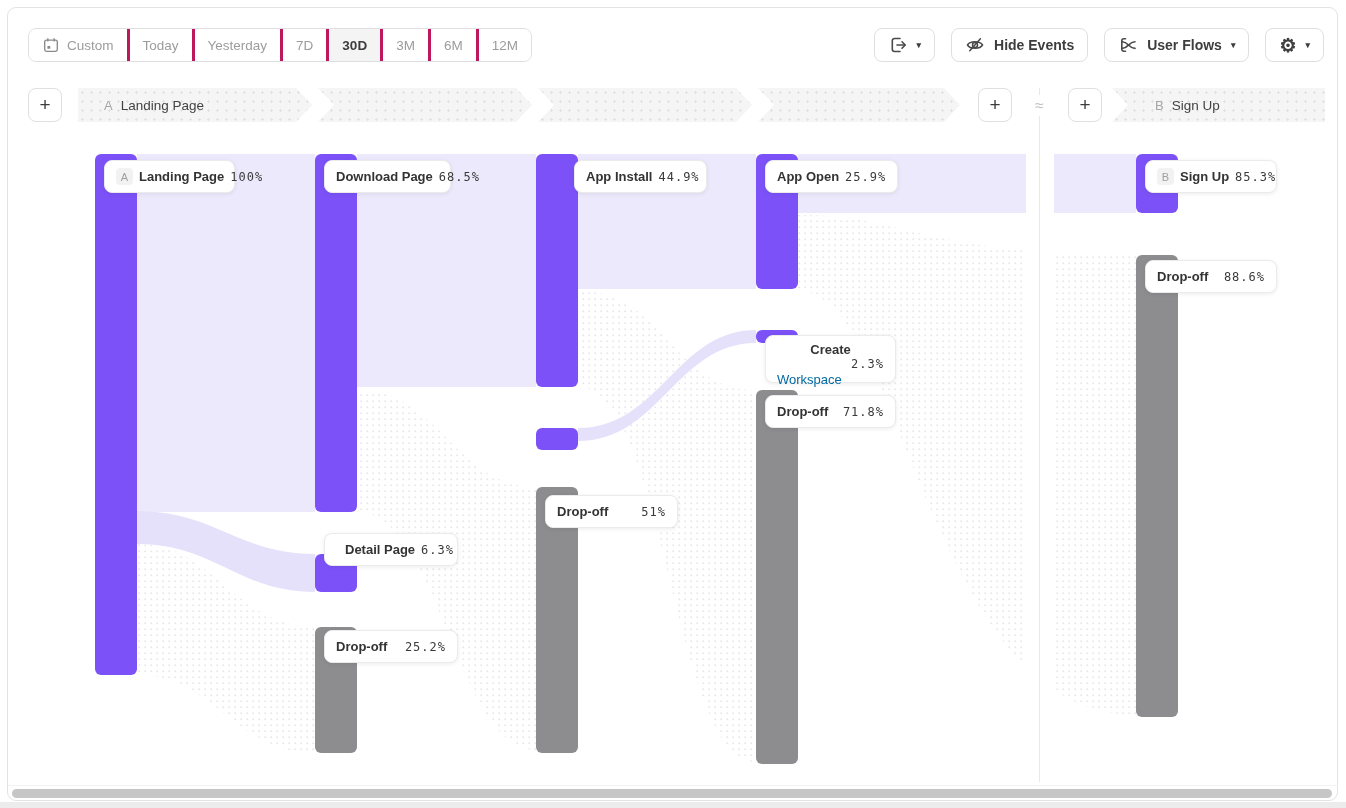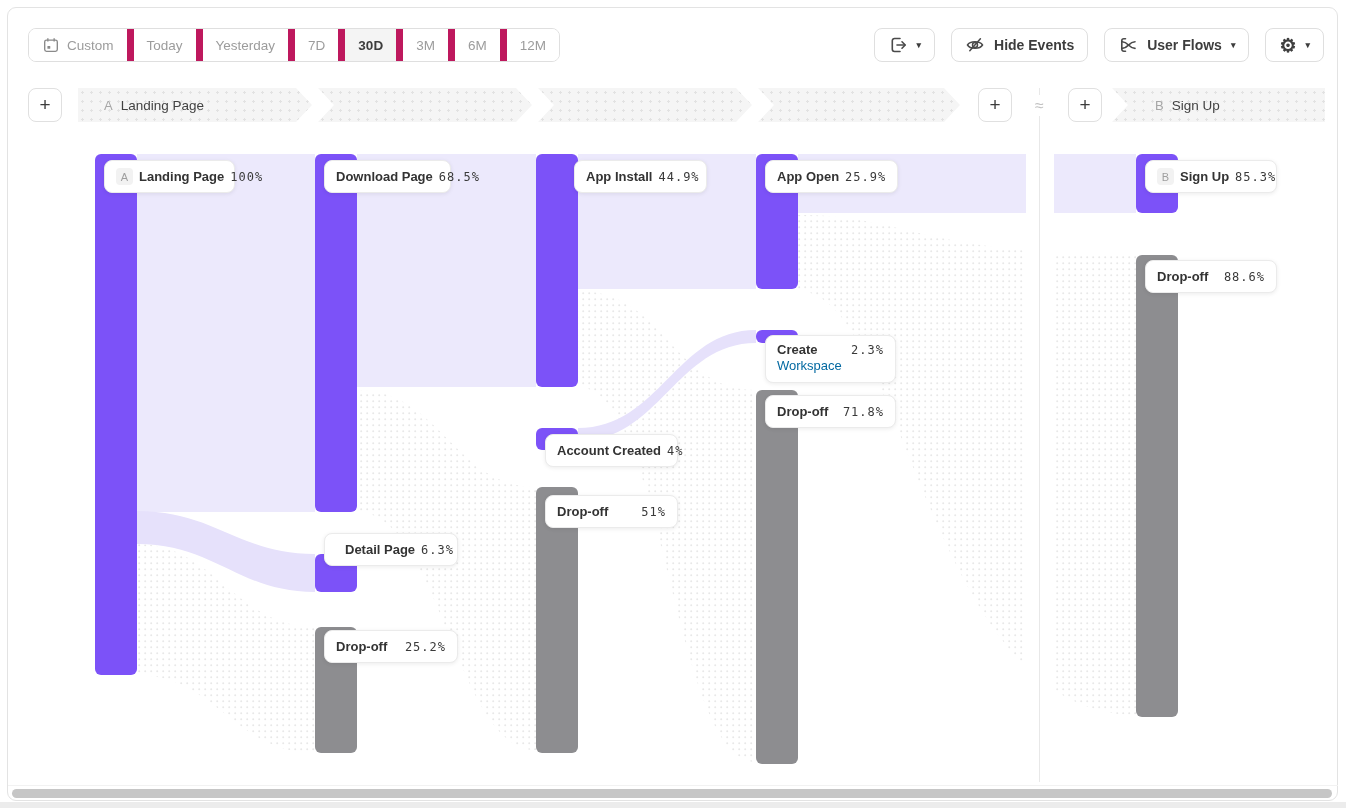--- a/index.html
+++ b/index.html
@@ -7,21 +7,21 @@
               font-family:"Liberation Sans", sans-serif; }
   .card { position:absolute; left:7px; top:7px; width:1331px; height:794px;
           background:#fff; border:1px solid #E3E3E3; border-radius:9px; }
   .bottom-strip { position:absolute; left:0; top:802px; width:1346px; height:6px; background:#ECECEC; }
   .stage { position:absolute; inset:0;text-decoration:underline; }
 
   
   .date-group { position:absolute; left:28px; top:28px; height:34px; display:flex;
                 border:1px solid #DFDFDF; border-radius:8px; overflow:hidden; background:#fff; }
   .seg { display:flex; align-items:center; gap:7px; padding:0 13px; background:#fff;
-         border:none; border-left:7px solid #be185d; font-family:inherit;
+         border:none; border-left:3px solid #be185d; font-family:inherit;
          font-size:13.5px; color:#9C9C9C; cursor:pointer; }
   .seg:first-child { border-left:none; }
   .seg.selected { background:#F4F4F4; color:#3D3D3D; font-weight:700; }
   .toolbar-right { position:absolute; top:28px; right:22px; height:34px; display:flex; gap:16px; }
   .tb-btn { display:flex; align-items:center; gap:9px; padding:0 13px; height:34px;
             background:#fff; border:1px solid #DFDFDF; border-radius:8px;
             font-family:inherit; font-size:14px; font-weight:700; color:#3D3D3D; cursor:pointer; }
   .caret { font-size:9px; color:#3D3D3D; line-height:1; }
   .gear-glyph { font-size:19px; line-height:1; color:#3F3F3F; }
   .icon-svg { display:block; }
@@ -57,21 +57,21 @@
   .chart-svg { position:absolute; left:0; top:130px; z-index:1; }
   .nlabel { position:absolute; height:33px; background:#fff; border:1px solid #EBEBEB;
             border-radius:8px; box-shadow:0 1px 4px rgba(0,0,0,0.08);
             display:flex; align-items:center; padding:0 11px; gap:6px; z-index:5; }
   .nlabel .name { font-size:13px; font-weight:700; color:#333; white-space:nowrap; }
   .nlabel .val { margin-left:auto; font-family:"DejaVu Sans Mono", monospace;
                  font-size:12px; letter-spacing:1px; color:#3A3A3A; white-space:nowrap; }
   .nbadge { width:17px; height:17px; border-radius:4px; background:#F2F2F2; color:#9E9E9E;
             font-size:11px; display:flex; align-items:center; justify-content:center; flex:none; }
   .nlabel.multi { height:48px; display:block; padding:6px 11px; }
-  .nlabel.multi .row1 { display:flex; align-items:center; }
+  .nlabel.multi .row1 { display:flex; align-items:center;flex-direction:column; }
   .nlabel.multi .row2 { font-size:13px; color:#0369a1; margin-top:1px; }
 
   
   .footer-divider { position:absolute; left:8px; top:785px; width:1330px; height:0;
                     border-top:1px solid #F2F2F2; z-index:6; }
   .scroll-thumb { position:absolute; left:12px; top:789px; width:1320px; height:9px;
                   background:#C6C6C6; border-radius:5px; z-index:7; }
 </style>
 </head>
 <body>
@@ -225,24 +225,20 @@
   <div class="nlabel" style="left:324px; top:630px; width:134px;">
     <span class="name">Drop-off</span>
     <span class="val">25.2%</span>
   </div>
 
   <div class="nlabel" style="left:574px; top:160px; width:133px;">
     <span class="name">App Install</span>
     <span class="val">44.9%</span>
   </div>
 
-  <div class="nlabel" style="left:545px; top:434px; width:133px;">
-    <span class="name">Account Created</span>
-    <span class="val">4%</span>
-  </div>
 
   <div class="nlabel" style="left:545px; top:495px; width:133px;">
     <span class="name">Drop-off</span>
     <span class="val">51%</span>
   </div>
 
   <div class="nlabel" style="left:765px; top:160px; width:133px;">
     <span class="name">App Open</span>
     <span class="val">25.9%</span>
   </div>

